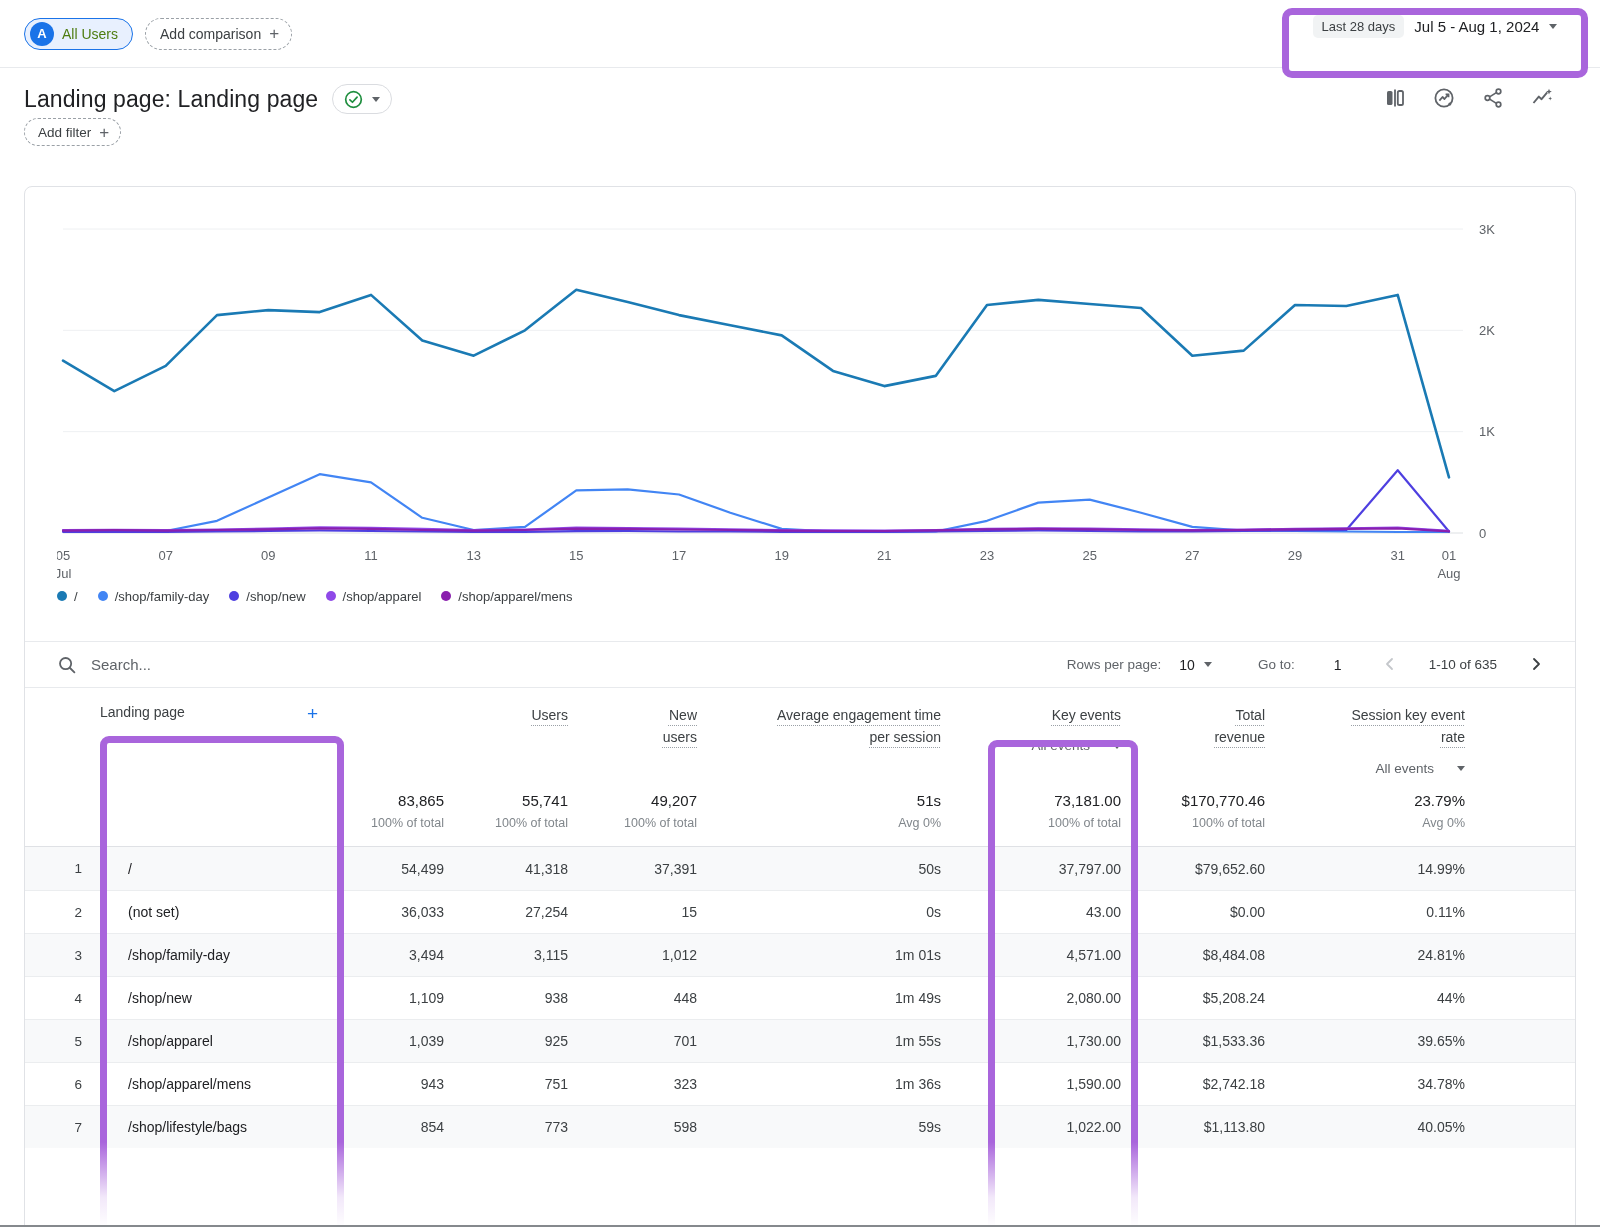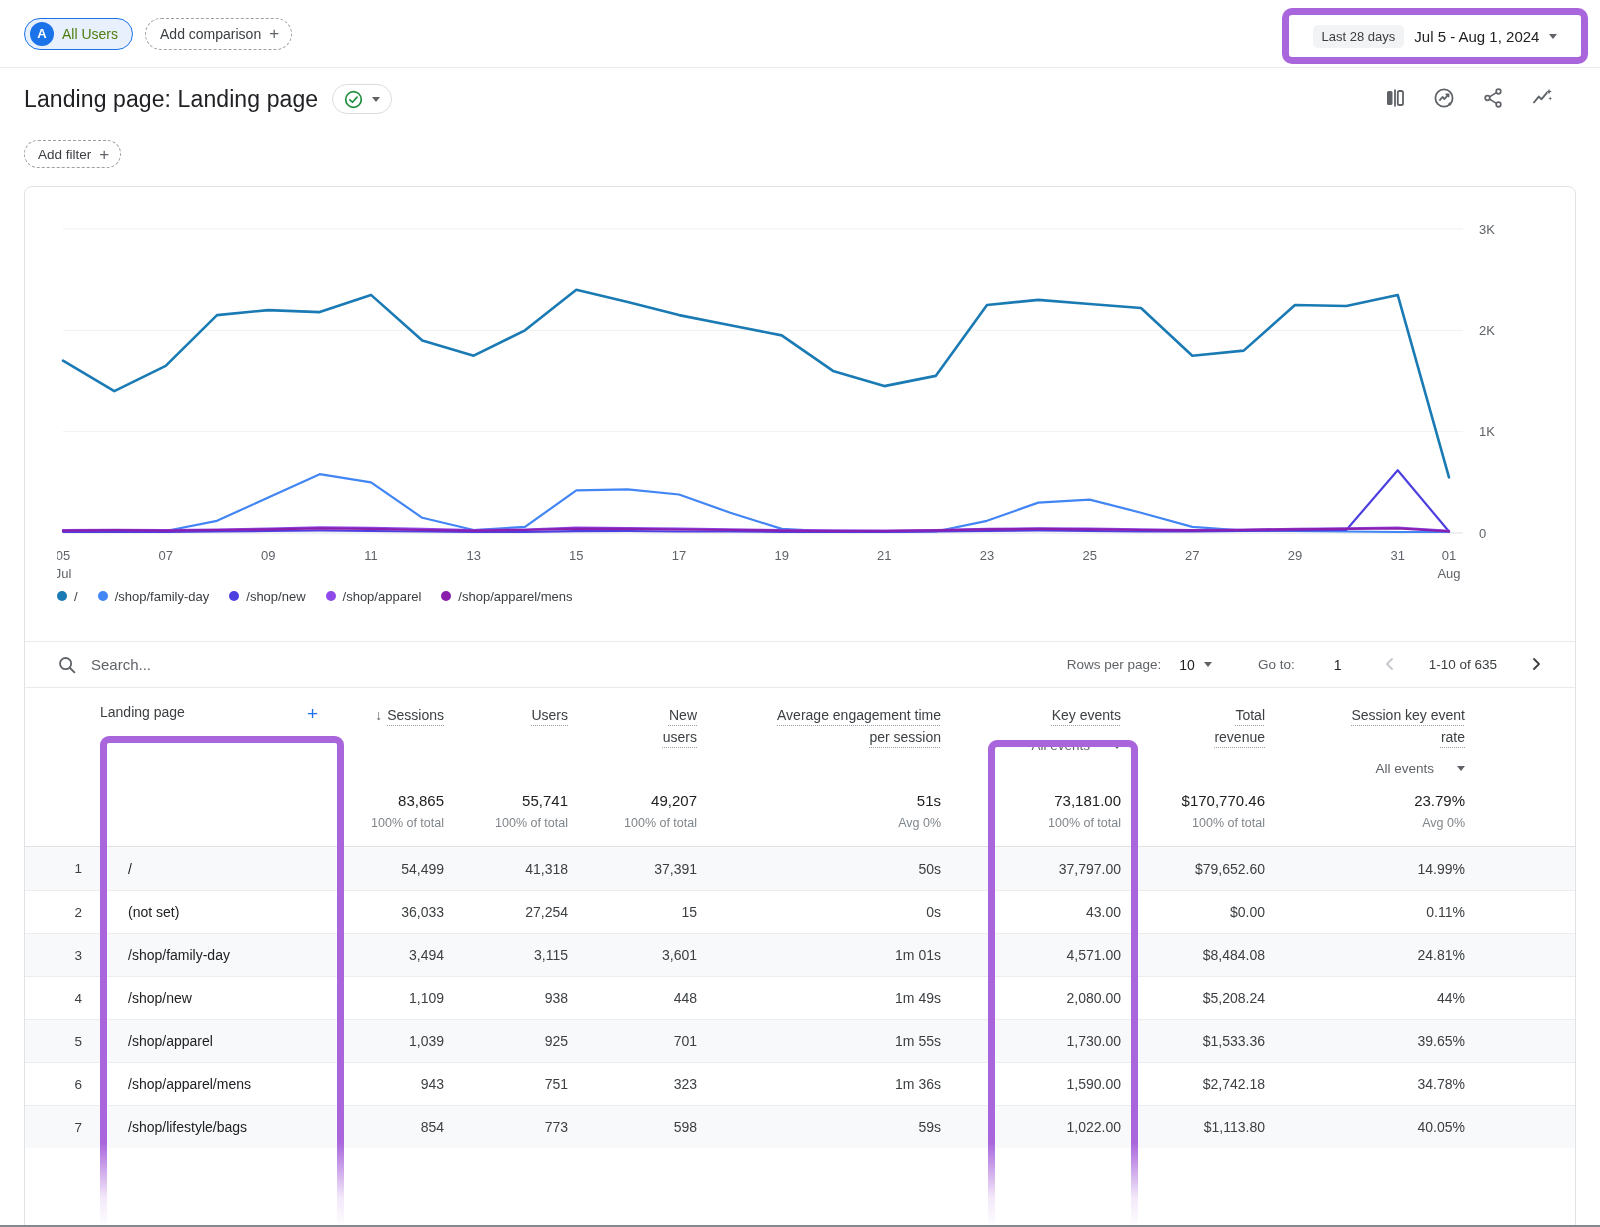--- a/index.html
+++ b/index.html
@@ -13,35 +13,35 @@
     border-bottom: 1px solid #e8eaed; display: flex; align-items: center; gap: 12px; padding: 0 24px; }
   .chip { height: 32px; border-radius: 16px; display: inline-flex; align-items: center; cursor: pointer; }
   .chip-selected { background: #e8f0fe; border: 1px solid #1a73e8; padding: 0 14px 0 5px; gap: 8px; }
   .avatar { width: 24px; height: 24px; border-radius: 50%; background: #1a73e8; color: #fff;
     font-size: 13px; font-weight: bold; display: flex; align-items: center; justify-content: center; }
   .chip-label { font-size: 14px; color: #4d7c0f; font-weight: 500; }
   .chip-dashed { border: 1px dashed #9aa0a6; background: #fff; padding: 0 12px 0 14px; gap: 8px;
     font-size: 14px; font-weight: 500; color: #3c4043; }
   .plus { font-size: 17px; color: #5f6368; font-weight: 400; line-height: 1; }
   
-  .date-highlight { position: absolute; top: 8px; left: 1282px; width: 306px; height: 56px;
+  .date-highlight { position: absolute; top: 8px; left: 1282px; width: 306px; height: 70px;
     border: 7px solid #a965dc; border-radius: 10px; background: #fff; display: flex;
-    align-items: center; justify-content: center; z-index: 20; }
+    align-items: flex-start; justify-content: center; z-index: 20; }
   .date-picker { display: flex; align-items: center; gap: 10px; cursor: pointer; padding: 0 4px; }
   .preset { background: #f1f3f4; border-radius: 5px; padding: 4px 9px; font-size: 13px; font-weight: 500; color: #3c4043; }
   .range { font-size: 15px; font-weight: 500; color: #202124; }
   .caret { width: 0; height: 0; border-left: 4.5px solid transparent; border-right: 4.5px solid transparent;
     border-top: 5.5px solid #5f6368; display: inline-block; }
   .caret.sm { border-left-width: 4px; border-right-width: 4px; border-top-width: 5px; }
   
   .title-row { position: absolute; top: 84px; left: 24px; display: flex; align-items: center; gap: 14px; }
   .page-title { font-size: 23px; font-weight: 400; color: #202124; letter-spacing: 0.1px; }
   .title-badge { height: 30px; border: 1px solid #dadce0; border-radius: 15px; display: flex;
     align-items: center; gap: 9px; padding: 0 11px; cursor: pointer; background: #fff; }
-  .filter-chip { position: absolute; top: 140px; left: 24px; height: 28px; border: 1px dashed #9aa0a6;
+  .filter-chip { position: absolute; top: 118px; left: 24px; height: 28px; border: 1px dashed #9aa0a6;
     border-radius: 14px; display: inline-flex; align-items: center; gap: 8px; padding: 0 11px 0 13px;
     font-size: 13.5px; font-weight: 500; color: #3c4043; cursor: pointer; }
   .toolbar-icons { position: absolute; top: 86px; right: 46px; display: flex; gap: 25px; align-items: center; }
   .tool-icon { width: 24px; height: 24px; cursor: pointer; }
   
   .card { position: absolute; top: 186px; left: 24px; width: 1552px; height: 1100px;
     border: 1px solid #e0e2e6; border-radius: 8px; background: #fff; padding: 24px 32px 0; }
   .chart-header { display: flex; align-items: flex-start; justify-content: space-between; height: 44px; padding-right: 62px; }
   .chart-title { font-size: 15px; font-weight: 500; color: #3c4043; padding-top: 8px; }
   .select { width: 136px; height: 44px; border: 1px solid #dadce0; border-radius: 5px; display: flex;
@@ -256,21 +256,20 @@
   <div class="table-wrap">
     <div class="table-head grid-cols">
       <div class="thead-cell"></div>
       <div class="thead-cell">
         <div class="hdr-landing">
           <span>Landing page</span>
           <span class="plus-blue">+</span>
         </div>
       </div>
       <div class="thead-cell c-r">
-        <div class="hdr"><span class="sort-arrow">↓</span><span class="hlabel u">Sessions</span></div>
         <div class="tot">
           <div class="tval">83,865</div>
           <div class="tsub">100% of total</div>
         </div>
       </div>
       <div class="thead-cell c-r">
         <div class="hdr"><span class="hlabel u">Users</span></div>
         <div class="tot">
           <div class="tval">55,741</div>
           <div class="tsub">100% of total</div>
@@ -348,21 +347,21 @@
           <div class="c-r">43.00</div>
           <div class="c-r">$0.00</div>
           <div class="c-r">0.11%</div>
           <div></div>
         </div>
         <div class="trow grid-cols">
           <div class="c-num">3</div>
           <div class="c-landing">/shop/family-day</div>
           <div class="c-r">3,494</div>
           <div class="c-r">3,115</div>
-          <div class="c-r">3,601</div>
+          <div class="c-r">1,012</div>
           <div class="c-r">1m 01s</div>
           <div class="c-r">4,571.00</div>
           <div class="c-r">$8,484.08</div>
           <div class="c-r">24.81%</div>
           <div></div>
         </div>
         <div class="trow grid-cols">
           <div class="c-num">4</div>
           <div class="c-landing">/shop/new</div>
           <div class="c-r">1,109</div>

